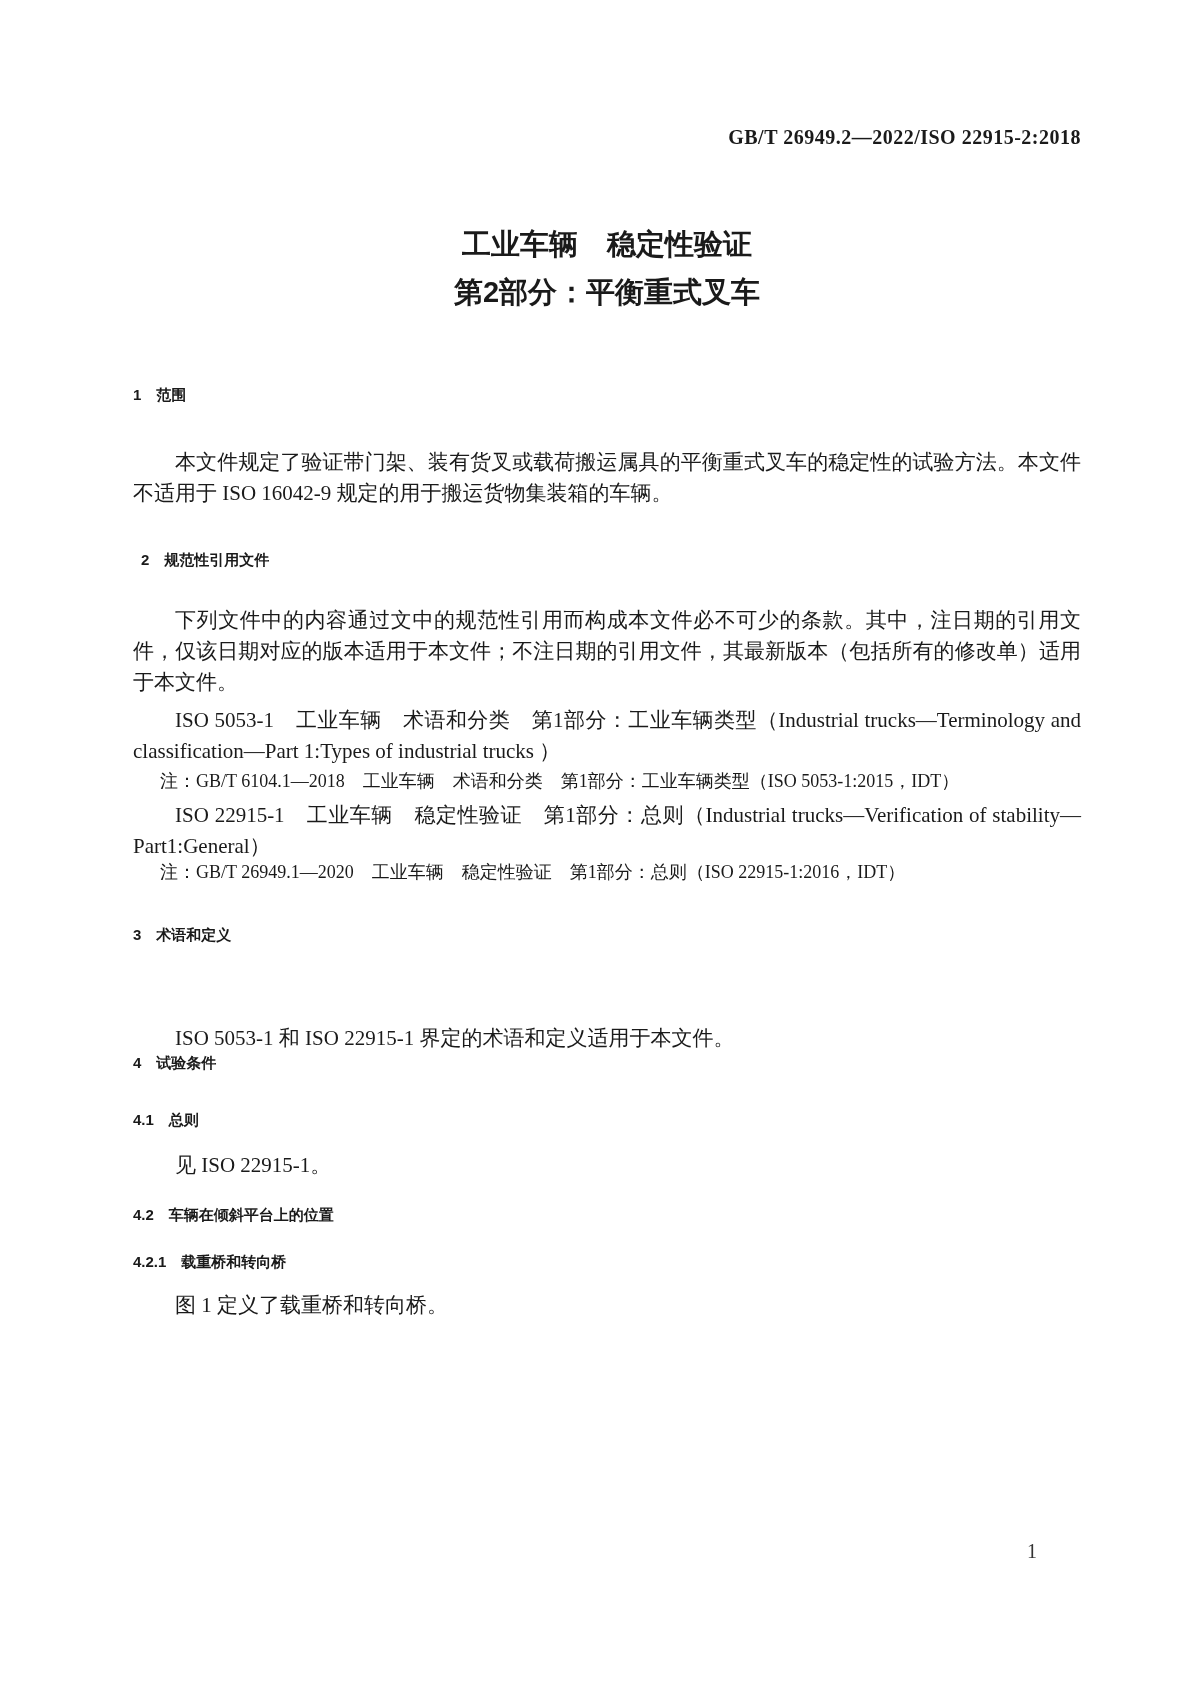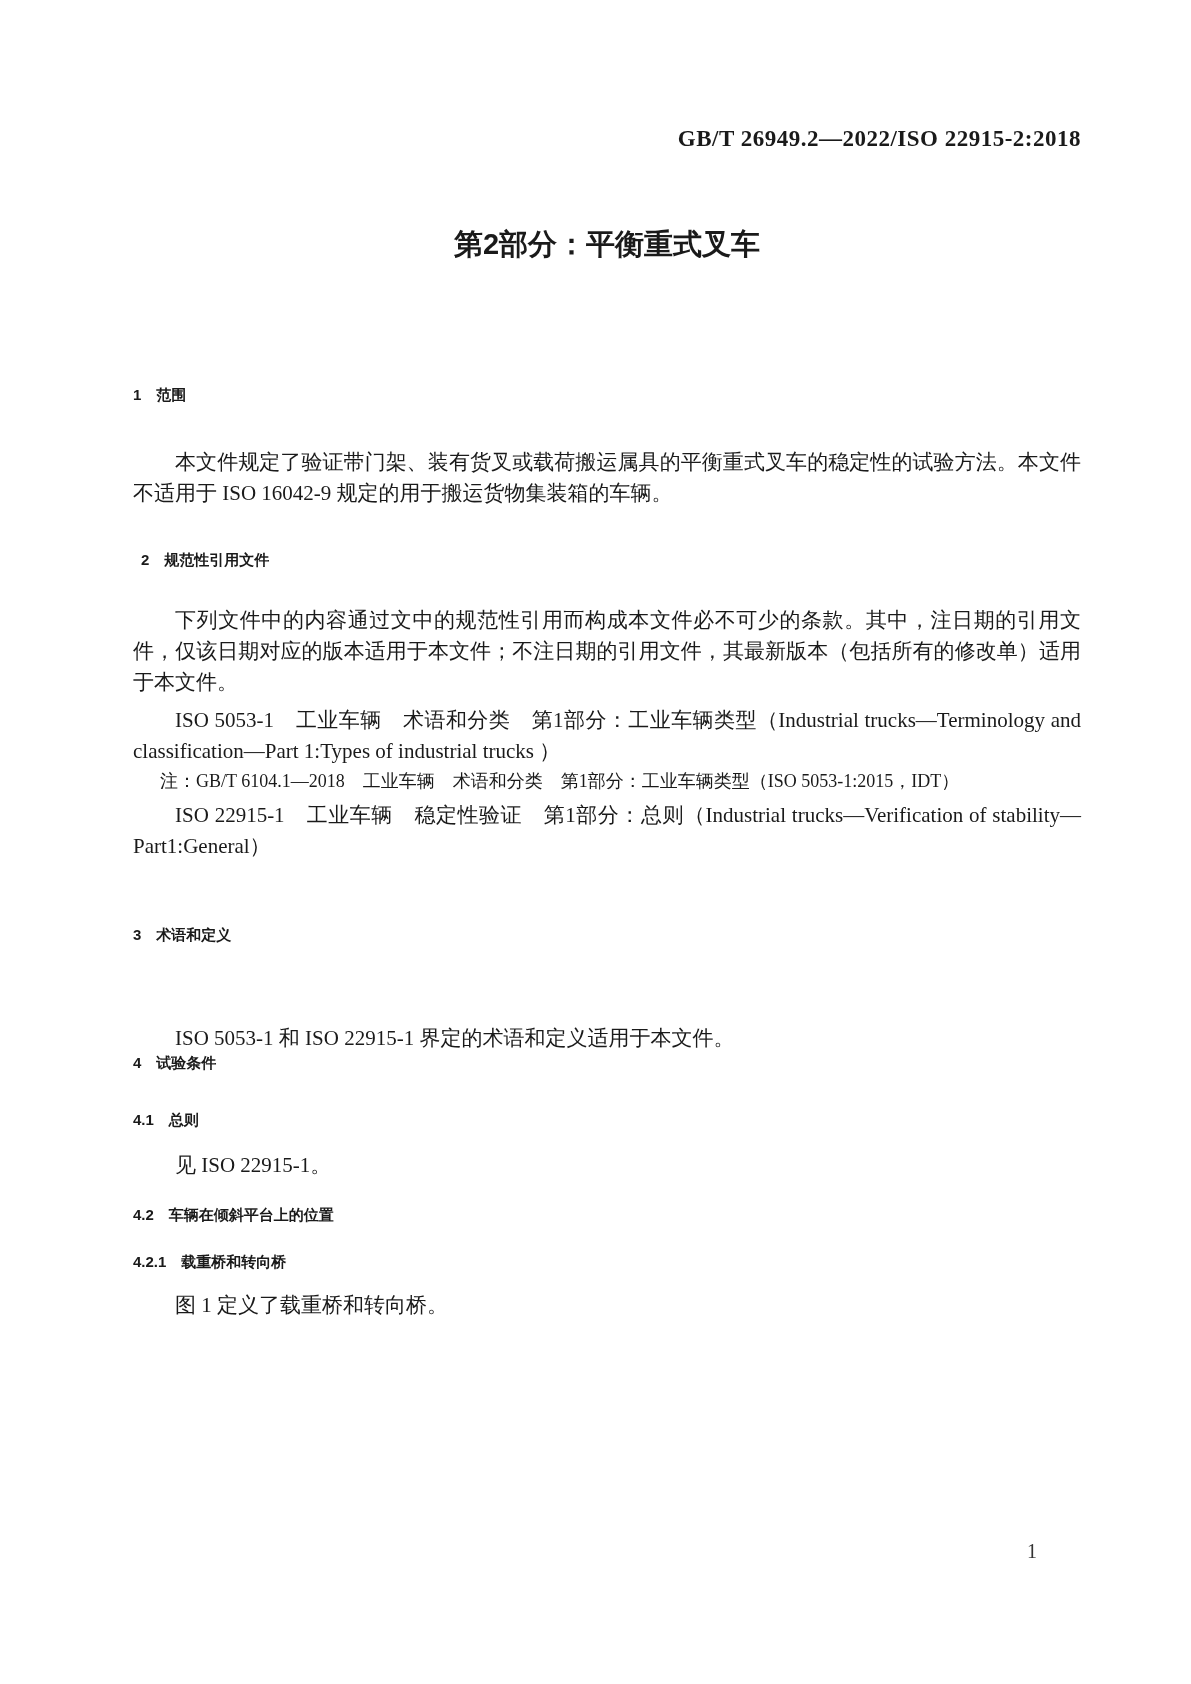--- a/index.html
+++ b/index.html
@@ -12,21 +12,21 @@
     overflow:hidden;
     font-family:"Liberation Serif", serif;
   }
   .abs { position:absolute; left:133px; width:948px; }
 
   .doc-code {
     top:126px;
     text-align:right;
     font-family:"Liberation Serif", serif;
     font-weight:bold;
-    font-size:23px;
+    font-size:20px;
     letter-spacing:0.5px;
   }
   .doc-title {
     top:220px;
     text-align:center;
     font-family:"Liberation Sans", sans-serif;
     font-weight:bold;
     font-size:29px;
     line-height:48px;
   }
@@ -60,31 +60,33 @@
   }
 </style>
 </head>
 <body>
 
 <div class="page">
 
   <div class="abs doc-code">GB/T 26949.2—2022/ISO 22915-2:2018</div>
 
   <div class="abs doc-title">
+    <div>工业车辆　稳定性验证</div>
     <div>第2部分：平衡重式叉车</div>
   </div>
 
   <div class="abs h1" style="top:380px;">1　范围</div>
   <div class="abs para" style="top:447px;">本文件规定了验证带门架、装有货叉或载荷搬运属具的平衡重式叉车的稳定性的试验方法。本文件不适用于 ISO 16042-9 规定的用于搬运货物集装箱的车辆。</div>
 
   <div class="abs h1" style="top:545px;margin-left:8px;">2　规范性引用文件</div>
   <div class="abs para" style="top:605px;">下列文件中的内容通过文中的规范性引用而构成本文件必不可少的条款。其中，注日期的引用文件，仅该日期对应的版本适用于本文件；不注日期的引用文件，其最新版本（包括所有的修改单）适用于本文件。</div>
   <div class="abs para" style="top:705px;">ISO 5053-1　工业车辆　术语和分类　第1部分：工业车辆类型（Industrial trucks—Terminology and classification—Part 1:Types of industrial trucks ）</div>
   <div class="abs note" style="top:768px;">注：GB/T 6104.1—2018　工业车辆　术语和分类　第1部分：工业车辆类型（ISO 5053-1:2015，IDT）</div>
   <div class="abs para" style="top:800px;">ISO 22915-1　工业车辆　稳定性验证　第1部分：总则（Industrial trucks—Verification of stability—Part1:General）</div>
+  <div class="abs note" style="top:859px;">注：GB/T 26949.1—2020　工业车辆　稳定性验证　第1部分：总则（ISO 22915-1:2016，IDT）</div>
 
   <div class="abs h1" style="top:920px;">3　术语和定义</div>
   <div class="abs para" style="top:983px;margin-top:40px;">ISO 5053-1 和 ISO 22915-1 界定的术语和定义适用于本文件。</div>
 
   <div class="abs h1" style="top:1048px;">4　试验条件</div>
   <div class="abs h2" style="top:1105px;">4.1　总则</div>
   <div class="abs para" style="top:1150px;">见 ISO 22915-1。</div>
   <div class="abs h2" style="top:1200px;">4.2　车辆在倾斜平台上的位置</div>
   <div class="abs h3" style="top:1247px;">4.2.1　载重桥和转向桥</div>
   <div class="abs para" style="top:1290px;">图 1 定义了载重桥和转向桥。</div>

